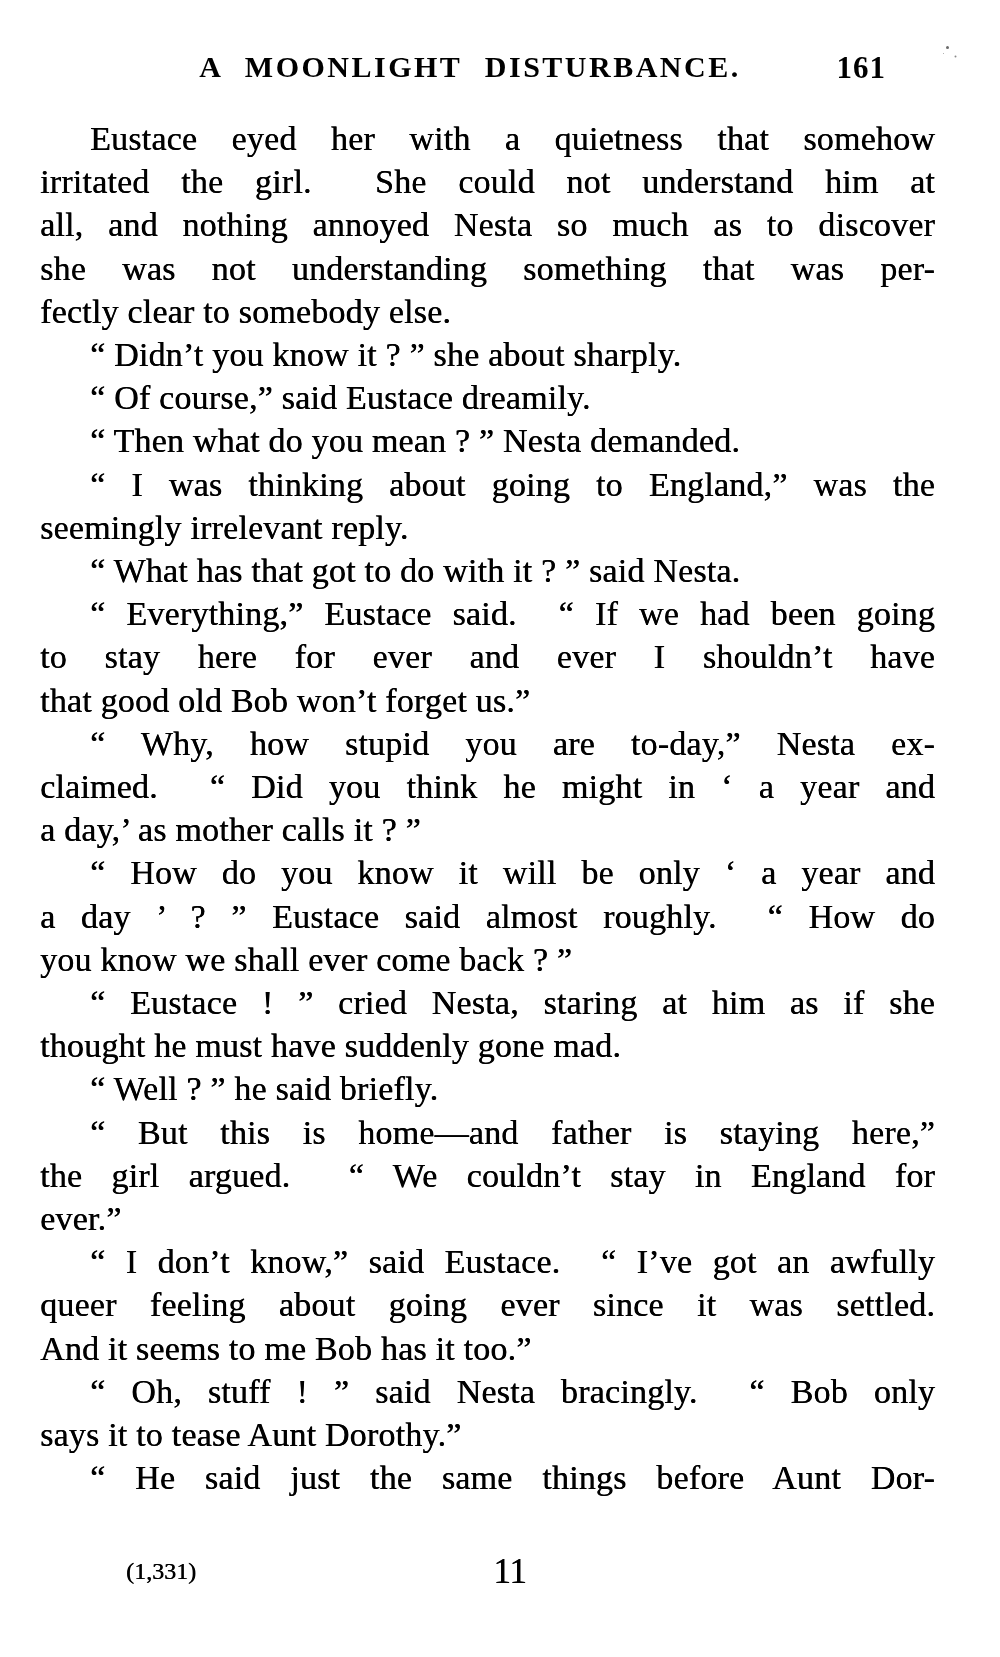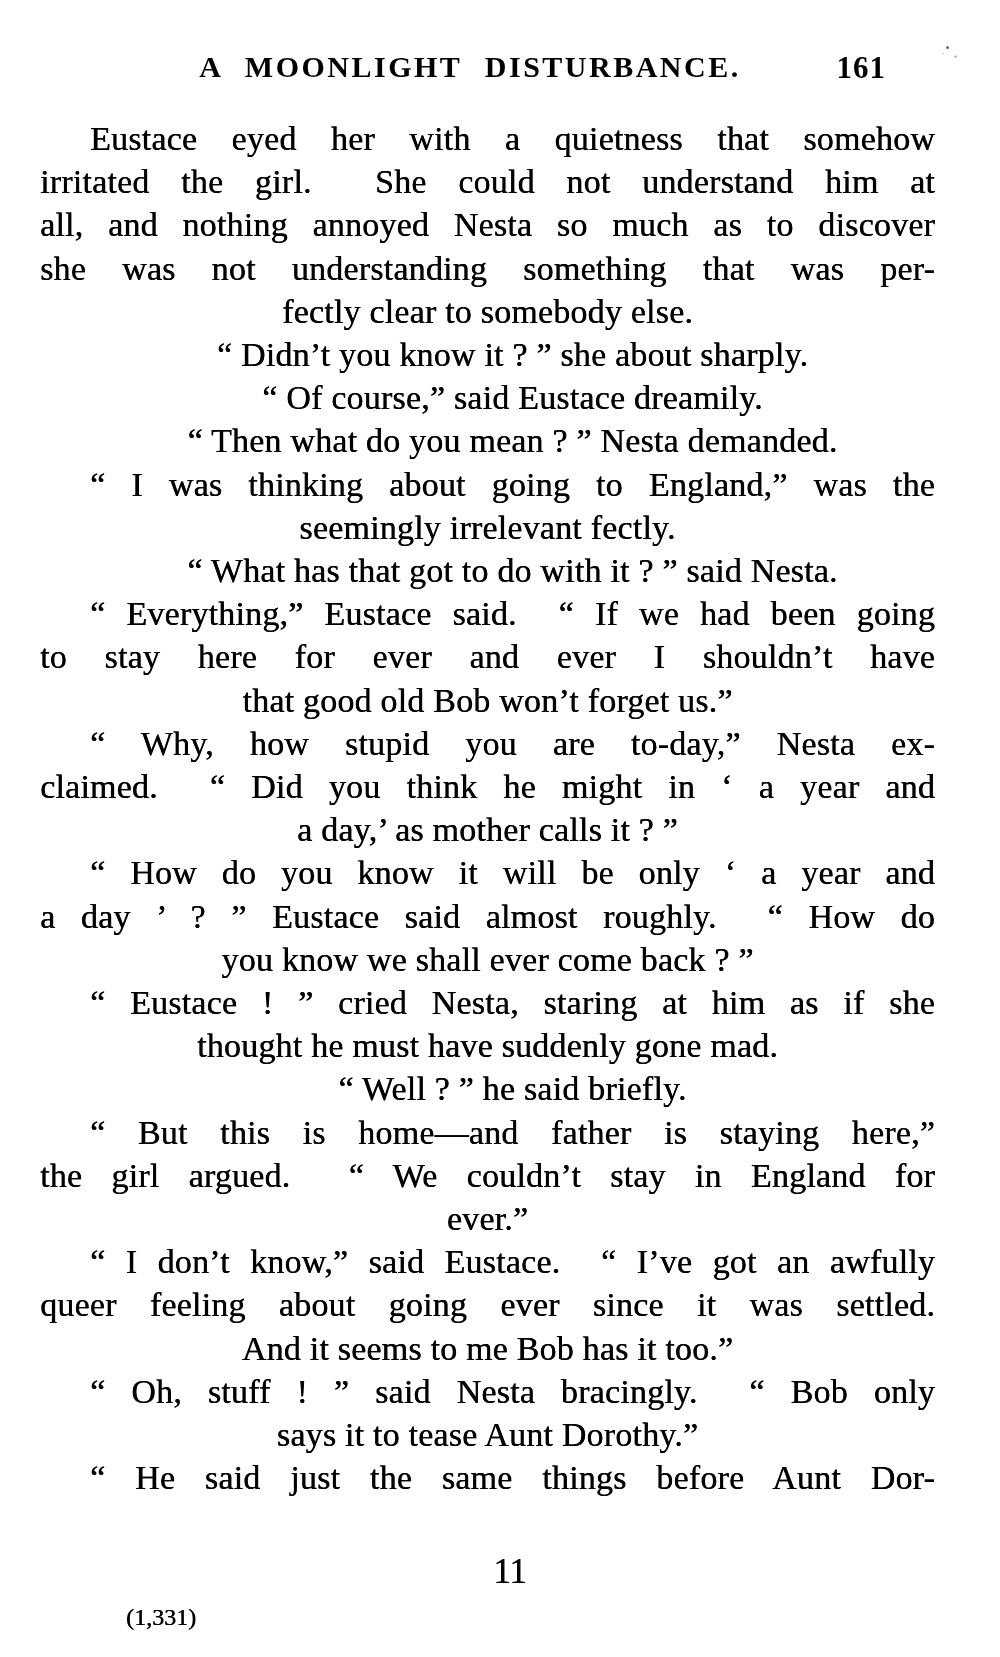--- a/index.html
+++ b/index.html
@@ -59,33 +59,33 @@
     position: absolute;
     top: 117px;
     left: 40px;
     width: 895px;
     font-size: 34px;
     line-height: 43.2px;
     letter-spacing: 0.2px;
     text-shadow: 0.4px 0 0 currentColor;
   }
   .para { margin: 0; }
-  .line { text-align: center; white-space: nowrap; }
+  .line { text-align: left; white-space: nowrap; }
   .line.just {
     white-space: normal;
     text-align: justify;
     text-align-last: justify;
   }
   .line.indent { padding-left: 50px; }
 
   
   .printers-signature {
     position: absolute;
     left: 126px;
-    top: 1604px;
+    top: 1558px;
     font-size: 24px;
     font-weight: 400;
     text-shadow: 0.4px 0 0 currentColor;
   }
   .folio {
     position: absolute;
     left: 40px;
     width: 940px;
     top: 1552px;
     text-align: center;
@@ -117,21 +117,21 @@
         <div class="line indent">“ Didn’t you know it ? ” she about sharply.</div>
       </div>
       <div class="para">
         <div class="line indent">“ Of course,” said Eustace dreamily.</div>
       </div>
       <div class="para">
         <div class="line indent">“ Then what do you mean ? ” Nesta demanded.</div>
       </div>
       <div class="para">
         <div class="line indent just">“ I was thinking about going to England,” was the</div>
-        <div class="line">seemingly irrelevant fectly.</div>
+        <div class="line">seemingly irrelevant reply.</div>
       </div>
       <div class="para">
         <div class="line indent">“ What has that got to do with it ? ” said Nesta.</div>
       </div>
       <div class="para">
         <div class="line indent just">“ Everything,” Eustace said.&nbsp; “ If we had been going</div>
         <div class="line just">to stay here for ever and ever I shouldn’t have</div>
         <div class="line">that good old Bob won’t forget us.”</div>
       </div>
       <div class="para">

